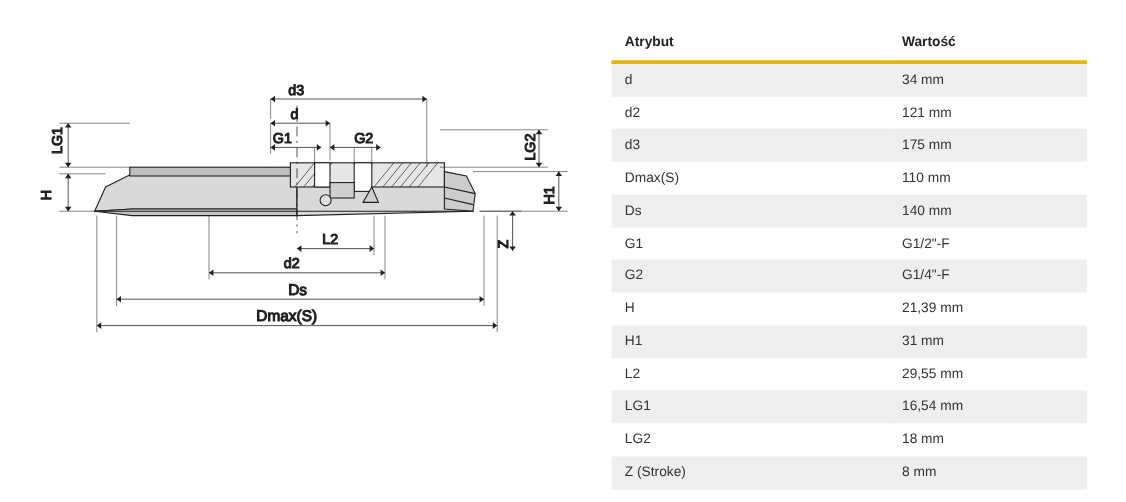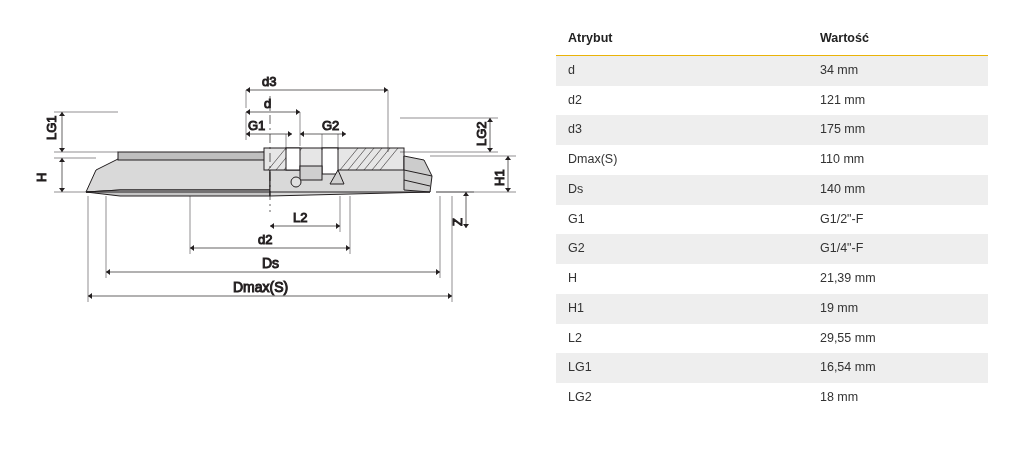--- a/index.html
+++ b/index.html
@@ -58,21 +58,21 @@
     line-height: 1.1;
   }
   .spec-table th {
     font-weight: bold;
     color: #222222;
     padding-bottom: 9px;
     padding-top: 10px;
     font-size: 12.5px;
   }
   .spec-table thead tr {
-    border-bottom: 1px solid #eab308;
+    border-bottom: 3px solid #eab308;
   }
   .spec-table tbody tr.odd {
     background: #eeeeee;
   }
   .spec-table tbody tr.even {
     background: #ffffff;
   }
   .spec-table .col-attr {
     width: 258px;
   }
@@ -284,30 +284,34 @@
       <tr class="odd">
         <td>G2</td>
         <td>G1/4"-F</td>
       </tr>
       <tr class="even">
         <td>H</td>
         <td>21,39 mm</td>
       </tr>
       <tr class="odd">
         <td>H1</td>
-        <td>19 mm</td>
+        <td>31 mm</td>
       </tr>
       <tr class="even">
         <td>L2</td>
         <td>29,55 mm</td>
       </tr>
       <tr class="odd">
         <td>LG1</td>
         <td>16,54 mm</td>
       </tr>
       <tr class="even">
         <td>LG2</td>
         <td>18 mm</td>
       </tr>
+      <tr class="odd">
+        <td>Z (Stroke)</td>
+        <td>8 mm</td>
+      </tr>
     </tbody>
   </table>
 
 </div>
 
 </body></html>

